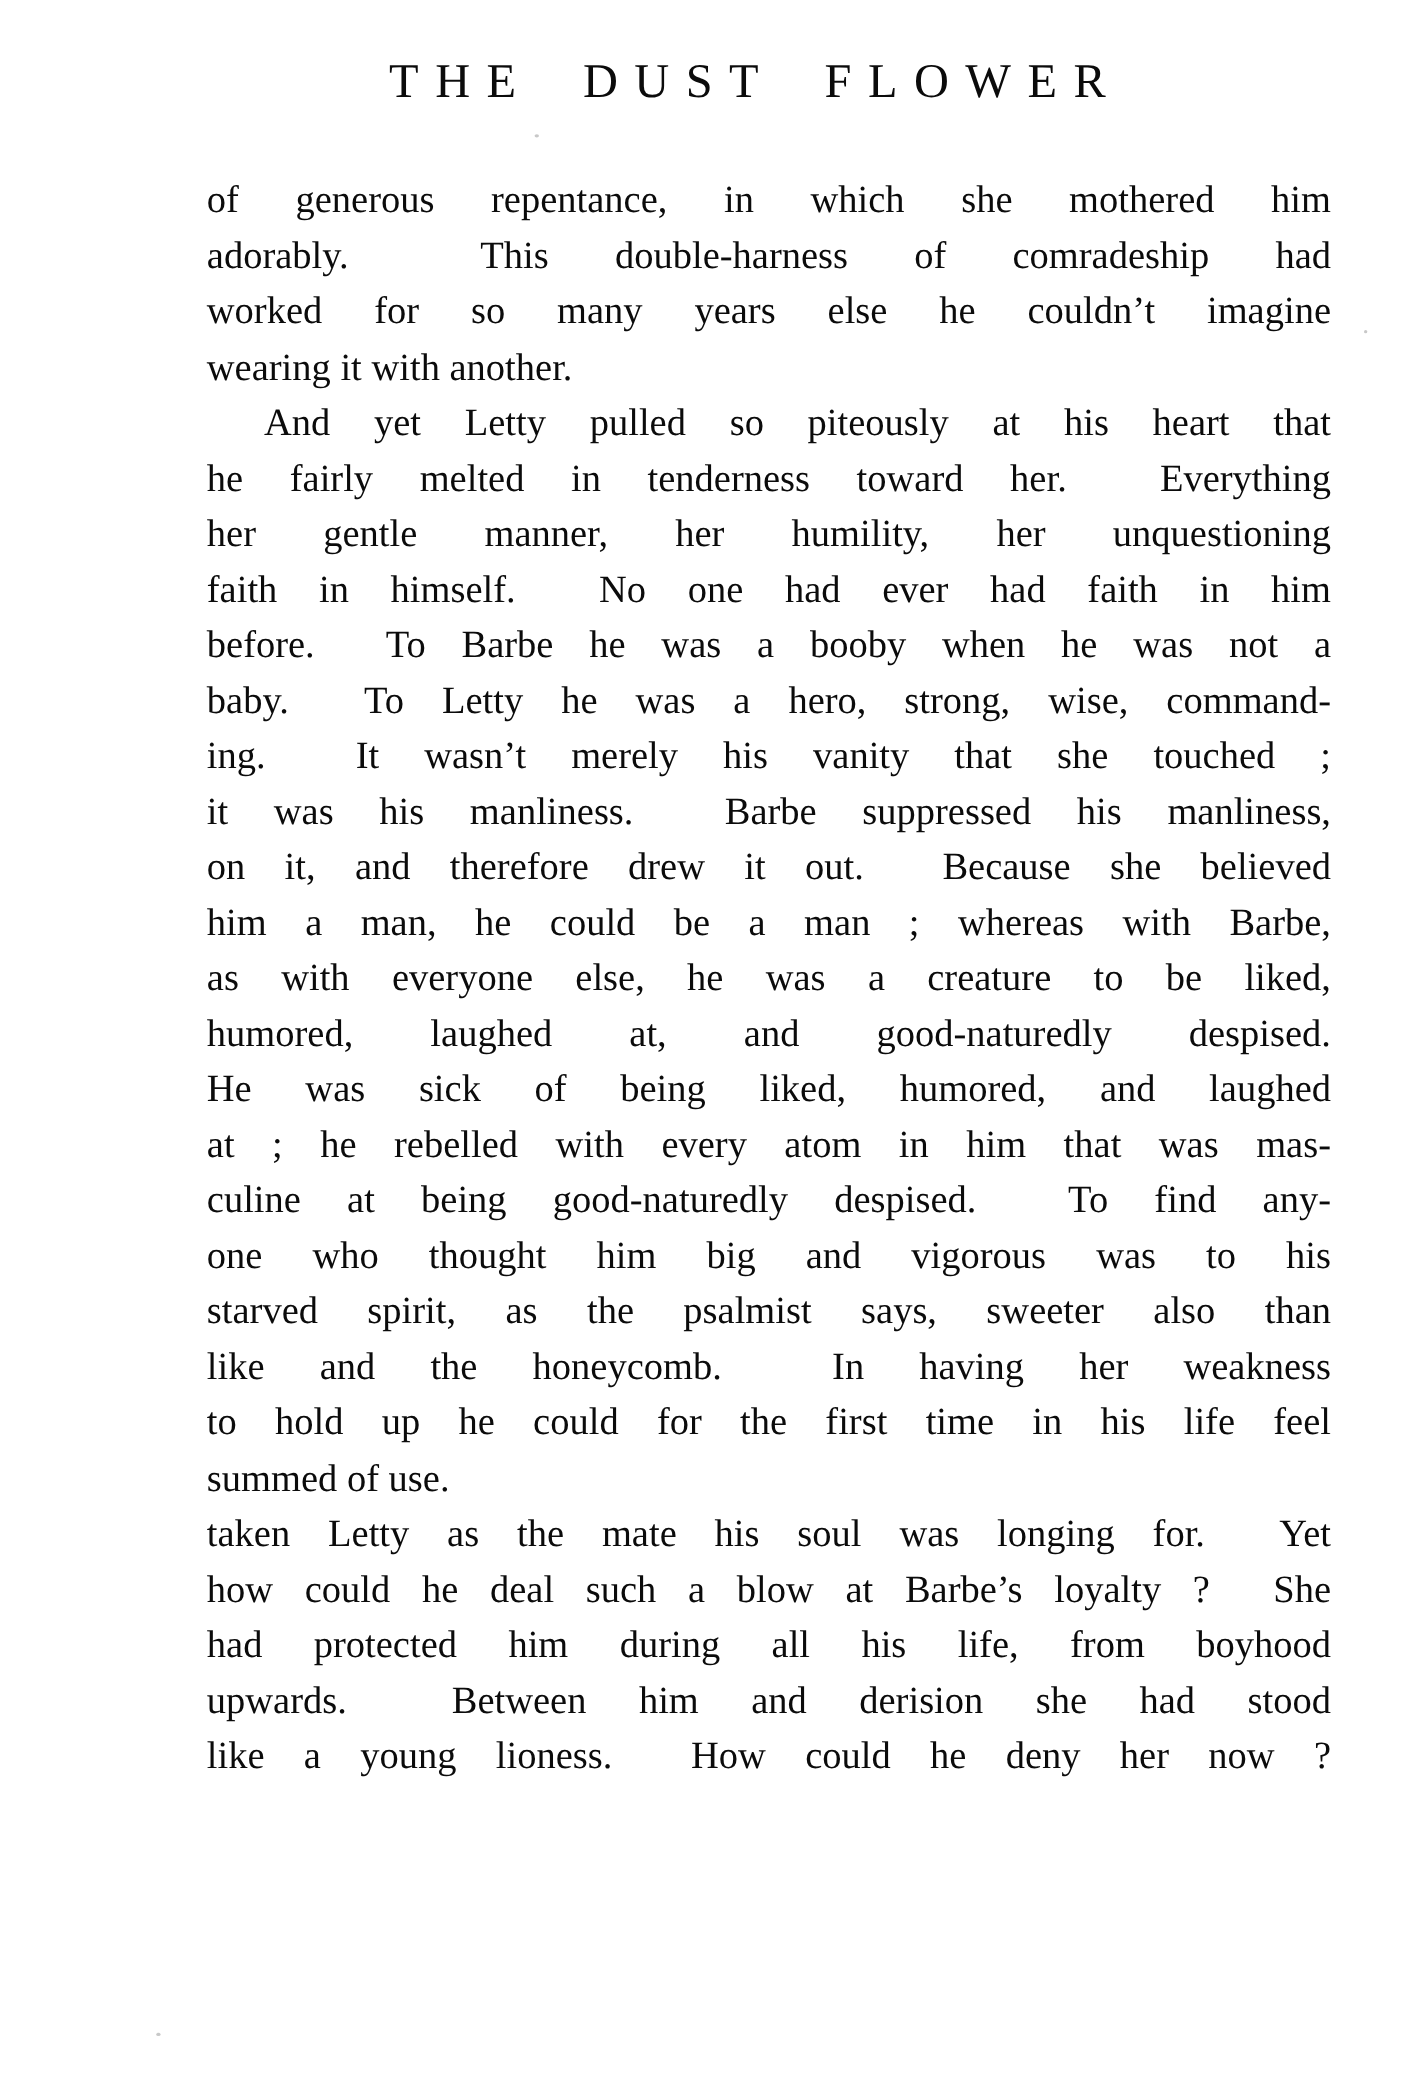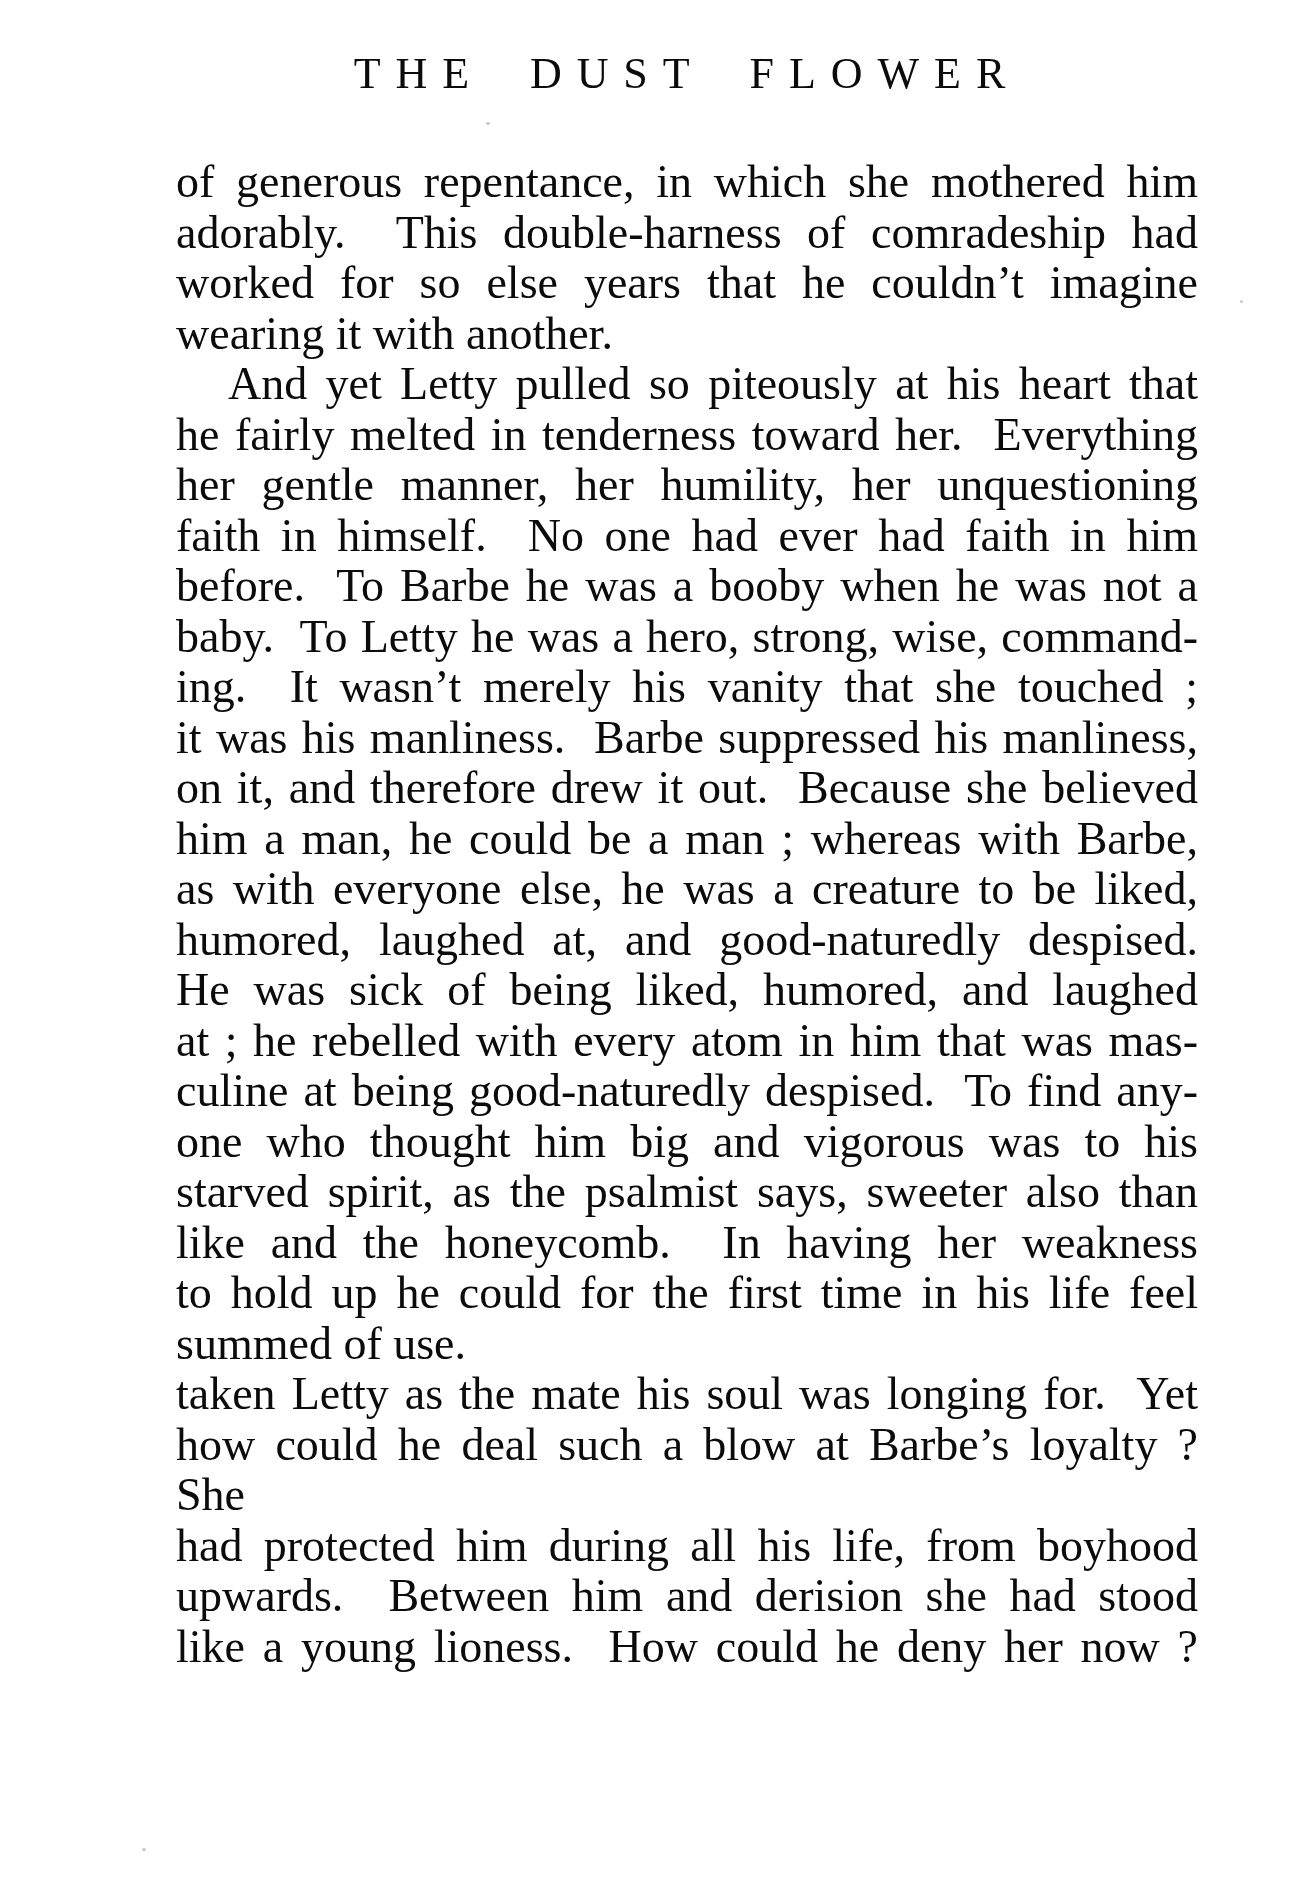--- a/index.html
+++ b/index.html
@@ -24,23 +24,23 @@
     text-align: center;
     font-size: 44px;
     line-height: 56px;
     letter-spacing: 0.34em;
     word-spacing: 0.45em;
     white-space: nowrap;
   }
   .body-text {
     position: absolute;
     top: 157px;
-    left: 176px;
+    left: 188px;
     width: 1022px;
-    font-size: 46px;
+    font-size: 35px;
     line-height: 50.5px;
   }
   .line {
     text-align: justify;
     text-align-last: justify;
     white-space: pre-wrap;
   }
   .line.para-end {
     text-align-last: left;
   }
@@ -65,21 +65,21 @@
 </style>
 </head>
 <body>
 
 <div class="page" style="background: rgb(255, 255, 255); color: rgb(11, 11, 11);">
   <div class="running-head">THE DUST FLOWER</div>
 
   <div class="body-text" id="body-text">
       <div class="line">of generous repentance, in which she mothered him</div>
       <div class="line">adorably.  This double-harness of comradeship had</div>
-      <div class="line">worked for so else years that he couldn’t imagine</div>
+      <div class="line">worked for so many years else he couldn’t imagine</div>
       <div class="line para-end">wearing it with another.</div>
       <div class="line indent">And yet Letty pulled so piteously at his heart that</div>
       <div class="line">he fairly melted in tenderness toward her.  Everything</div>
       <div class="line">her gentle manner, her humility, her unquestioning</div>
       <div class="line">faith in himself.  No one had ever had faith in him</div>
       <div class="line">before.  To Barbe he was a booby when he was not a</div>
       <div class="line">baby.  To Letty he was a hero, strong, wise, command-</div>
       <div class="line">ing.  It wasn’t merely his vanity that she touched ;</div>
       <div class="line">it was his manliness.  Barbe suppressed his manliness,</div>
       <div class="line">on it, and therefore drew it out.  Because she believed</div>

